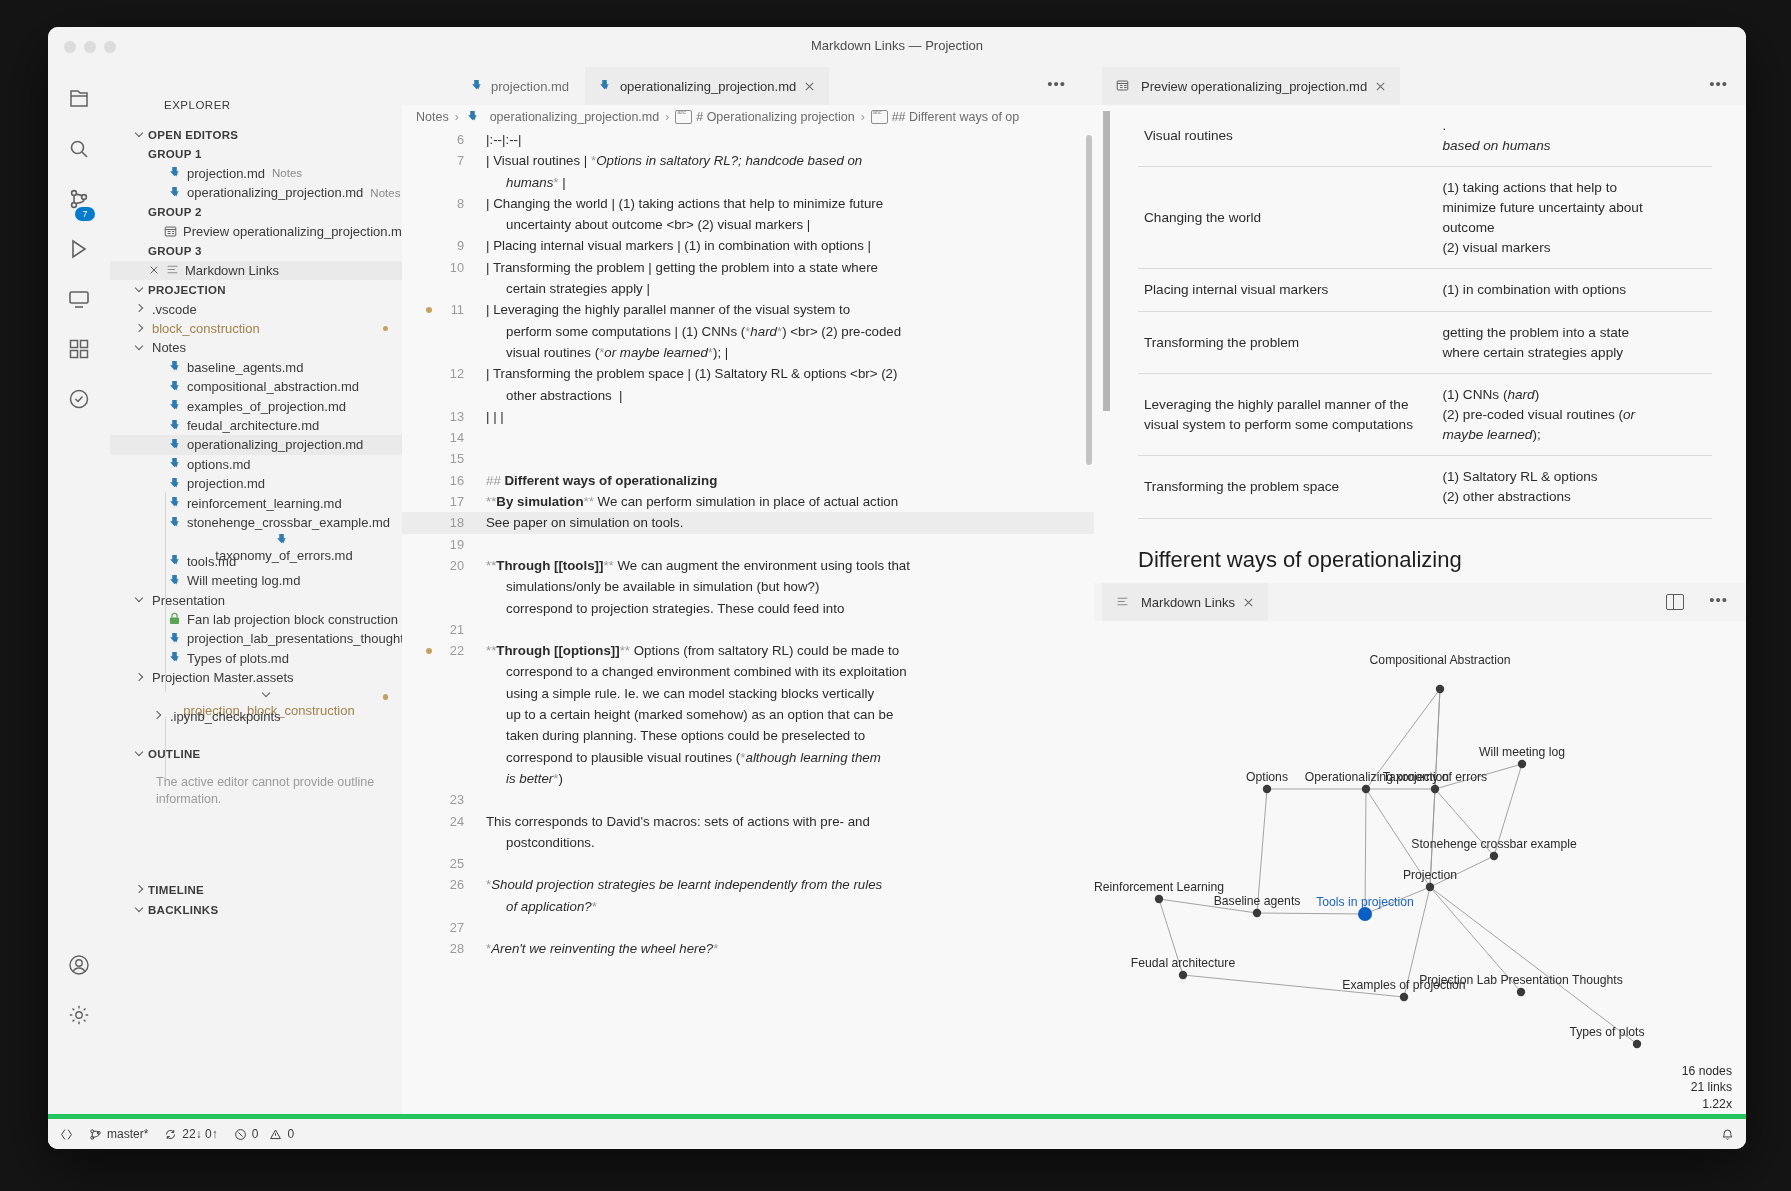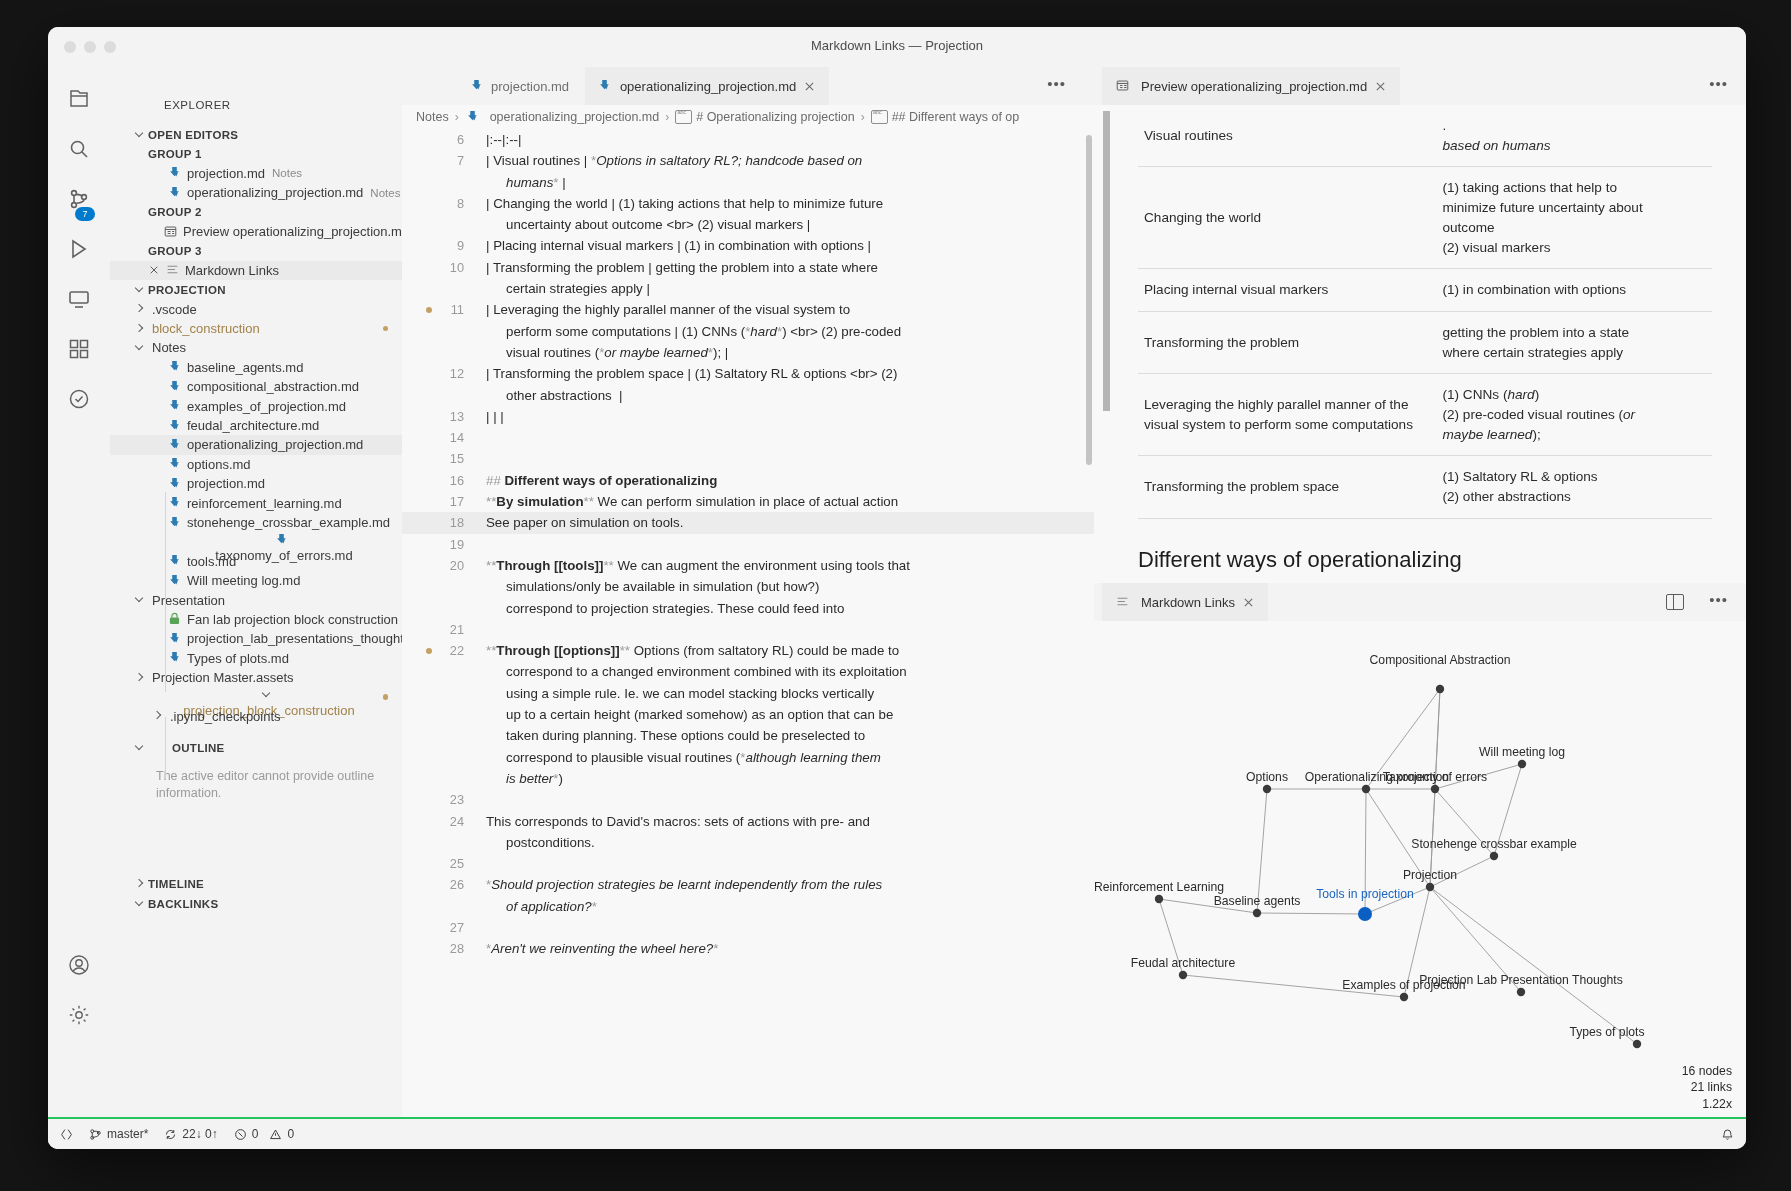--- a/index.html
+++ b/index.html
@@ -80,21 +80,21 @@
   
   .graph-pane{position:absolute;left:0;top:516px;right:0;bottom:0;background:#f8f8f8;}
   .gtabs{position:absolute;left:0;top:0;right:0;height:38px;background:#f3f3f3;}
   .graph-canvas{position:absolute;left:0;top:38px;right:0;bottom:0;overflow:hidden;}
   .gnode-label{position:absolute;font-size:12.2px;color:#2b2b2b;white-space:nowrap;transform:translate(-50%,0);}
   .gnode-label.active{color:#1a64c0;}
   .gstats{position:absolute;right:14px;bottom:6px;text-align:right;font-size:12.2px;color:#2b2b2b;line-height:1.38;}
   .splitbtn{position:absolute;top:11px;right:62px;width:16px;height:14px;border:1.4px solid #5c5c5c;border-radius:2px;}
   .splitbtn:after{content:"";position:absolute;left:6px;top:0;bottom:0;width:1.4px;background:#5c5c5c;}
   
-  .statusbar{position:absolute;left:0;right:0;bottom:0;height:30px;background:#f3f3f3;display:flex;align-items:center;font-size:12px;color:#3b3b3b;gap:16px;padding:0 12px;border-top:2px solid #22c55e;}
+  .statusbar{position:absolute;left:0;right:0;bottom:0;height:30px;background:#f3f3f3;display:flex;align-items:center;font-size:12px;color:#3b3b3b;gap:16px;padding:0 12px;border-top:5px solid #22c55e;}
   .sb-item{display:flex;align-items:center;gap:5px;}
   .sb-item svg{width:13px;height:13px;}
   .sb-right{margin-left:auto;display:flex;align-items:center;gap:10px;}
 </style>
 </head>
 <body>
 
 <div id="root">
 <div class="window">
 
@@ -389,21 +389,21 @@
           </div>
           <div class="row" style="padding-left:22px;flex-direction:column;">
             <span class="chev down"></span>
             <span style="margin-left:4px;" class="folder-mod">projection_block_construction</span>
             <span class="dotmod"></span>
           </div>
           <div class="row" style="padding-left:40px;">
             <span class="chev"></span>
             <span style="margin-left:4px;" class="">.ipynb_checkpoints</span>
           </div>
-          <div class="row" style="padding-left:22px;margin-top:12px;gap:24px;">
+          <div class="row" style="padding-left:22px;margin-top:18px;">
             <span class="chev down"></span>
             <span class="sect">OUTLINE</span>
           </div>
           <div class="outline-msg">The active editor cannot provide outline information.</div>
           <div style="height:72px;"></div>
           <div class="row" style="padding-left:22px;">
             <span class="chev"></span>
             <span class="sect">TIMELINE</span>
           </div>
           <div class="row" style="padding-left:22px;">
@@ -700,21 +700,21 @@
         <div id="graph-labels">
               <div class="gnode-label" style="left:346px;top:32px;">Compositional Abstraction</div>
               <div class="gnode-label" style="left:428px;top:124px;">Will meeting log</div>
               <div class="gnode-label" style="left:341px;top:149px;">Taxonomy of errors</div>
               <div class="gnode-label" style="left:283px;top:149px;">Operationalizing projection</div>
               <div class="gnode-label" style="left:173px;top:149px;">Options</div>
               <div class="gnode-label" style="left:400px;top:216px;">Stonehenge crossbar example</div>
               <div class="gnode-label" style="left:336px;top:247px;">Projection</div>
               <div class="gnode-label" style="left:65px;top:259px;">Reinforcement Learning</div>
               <div class="gnode-label" style="left:163px;top:273px;">Baseline agents</div>
-              <div class="gnode-label active" style="left:271px;top:266px;">Tools in projection</div>
+              <div class="gnode-label active" style="left:271px;top:274px;">Tools in projection</div>
               <div class="gnode-label" style="left:89px;top:335px;">Feudal architecture</div>
               <div class="gnode-label" style="left:310px;top:357px;">Examples of projection</div>
               <div class="gnode-label" style="left:427px;top:352px;">Projection Lab Presentation Thoughts</div>
               <div class="gnode-label" style="left:513px;top:404px;">Types of plots</div>
             </div>
       </div>
       <div class="gstats">
         <div>16 nodes</div>
         <div>21 links</div>
         <div>1.22x</div>

